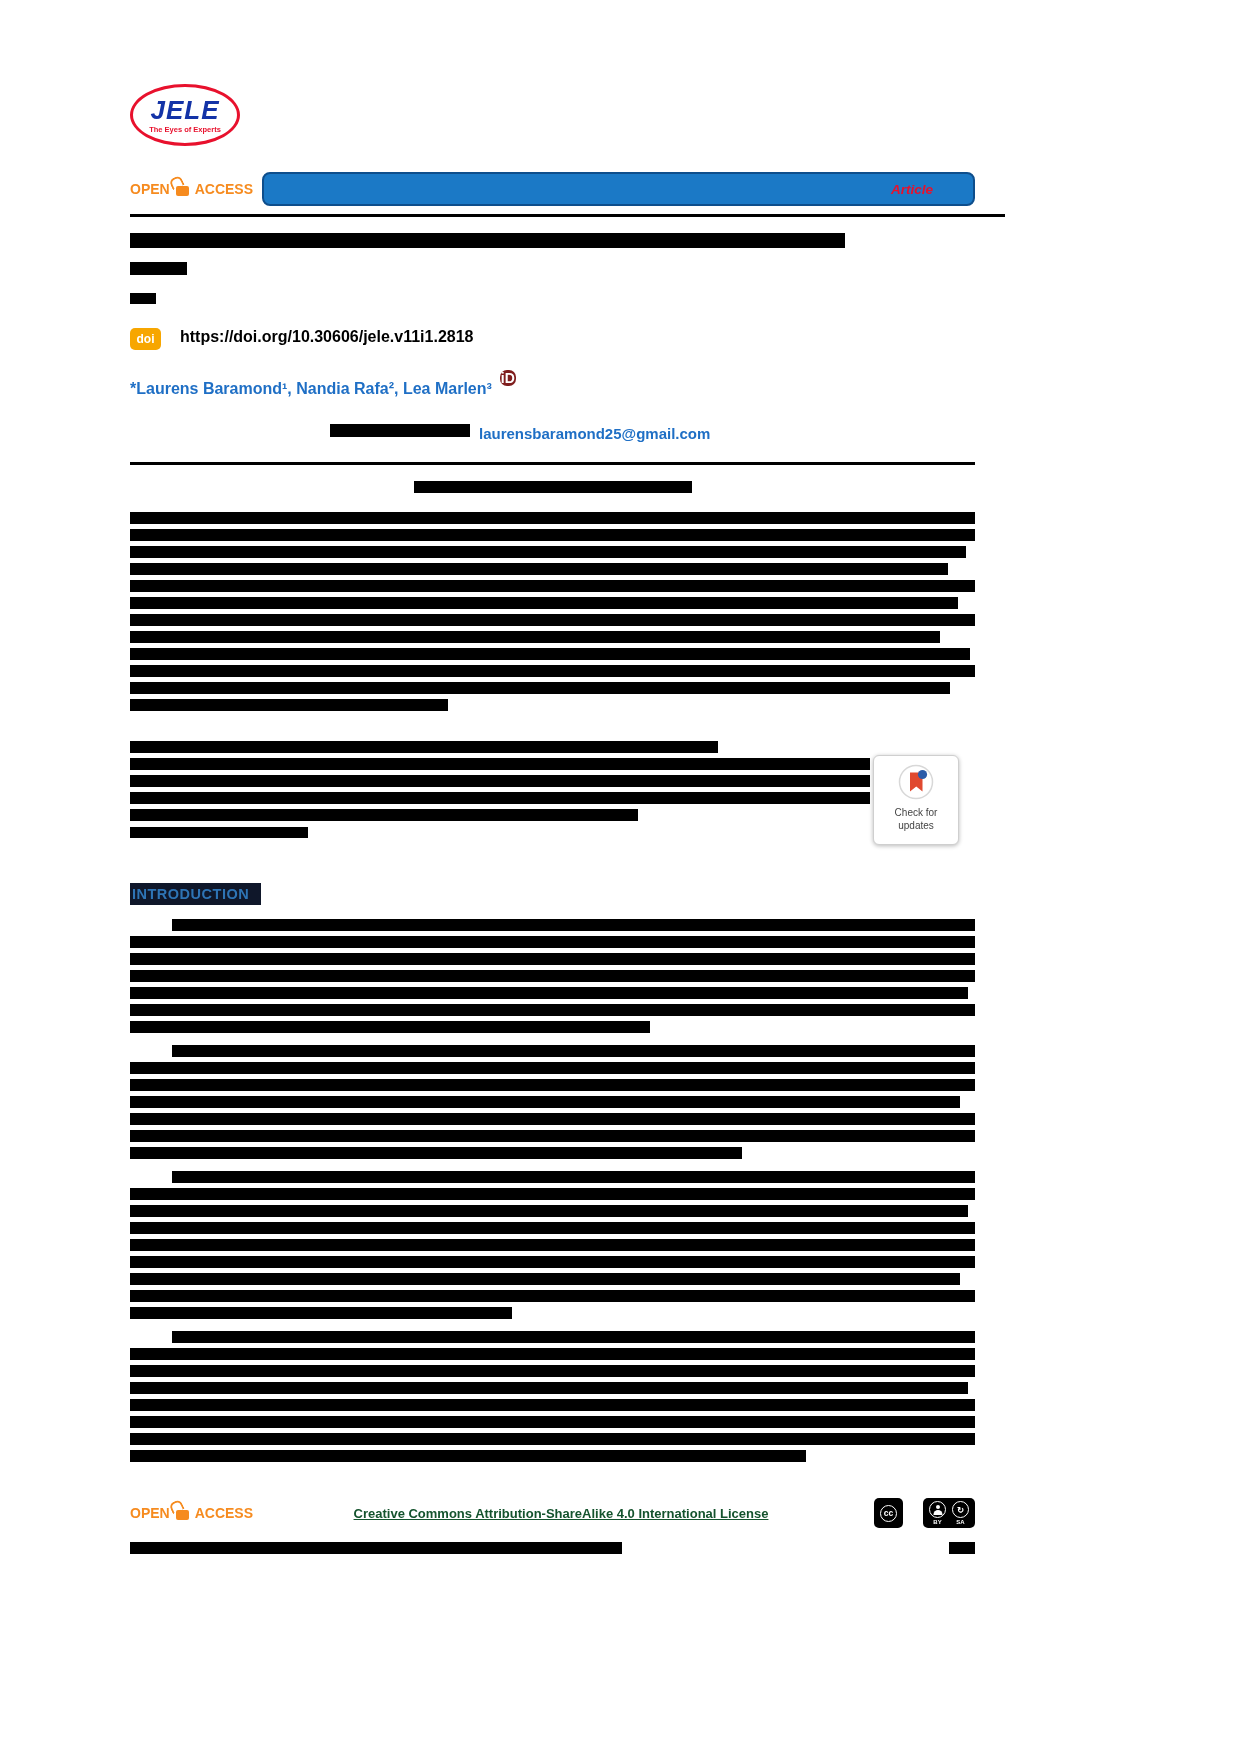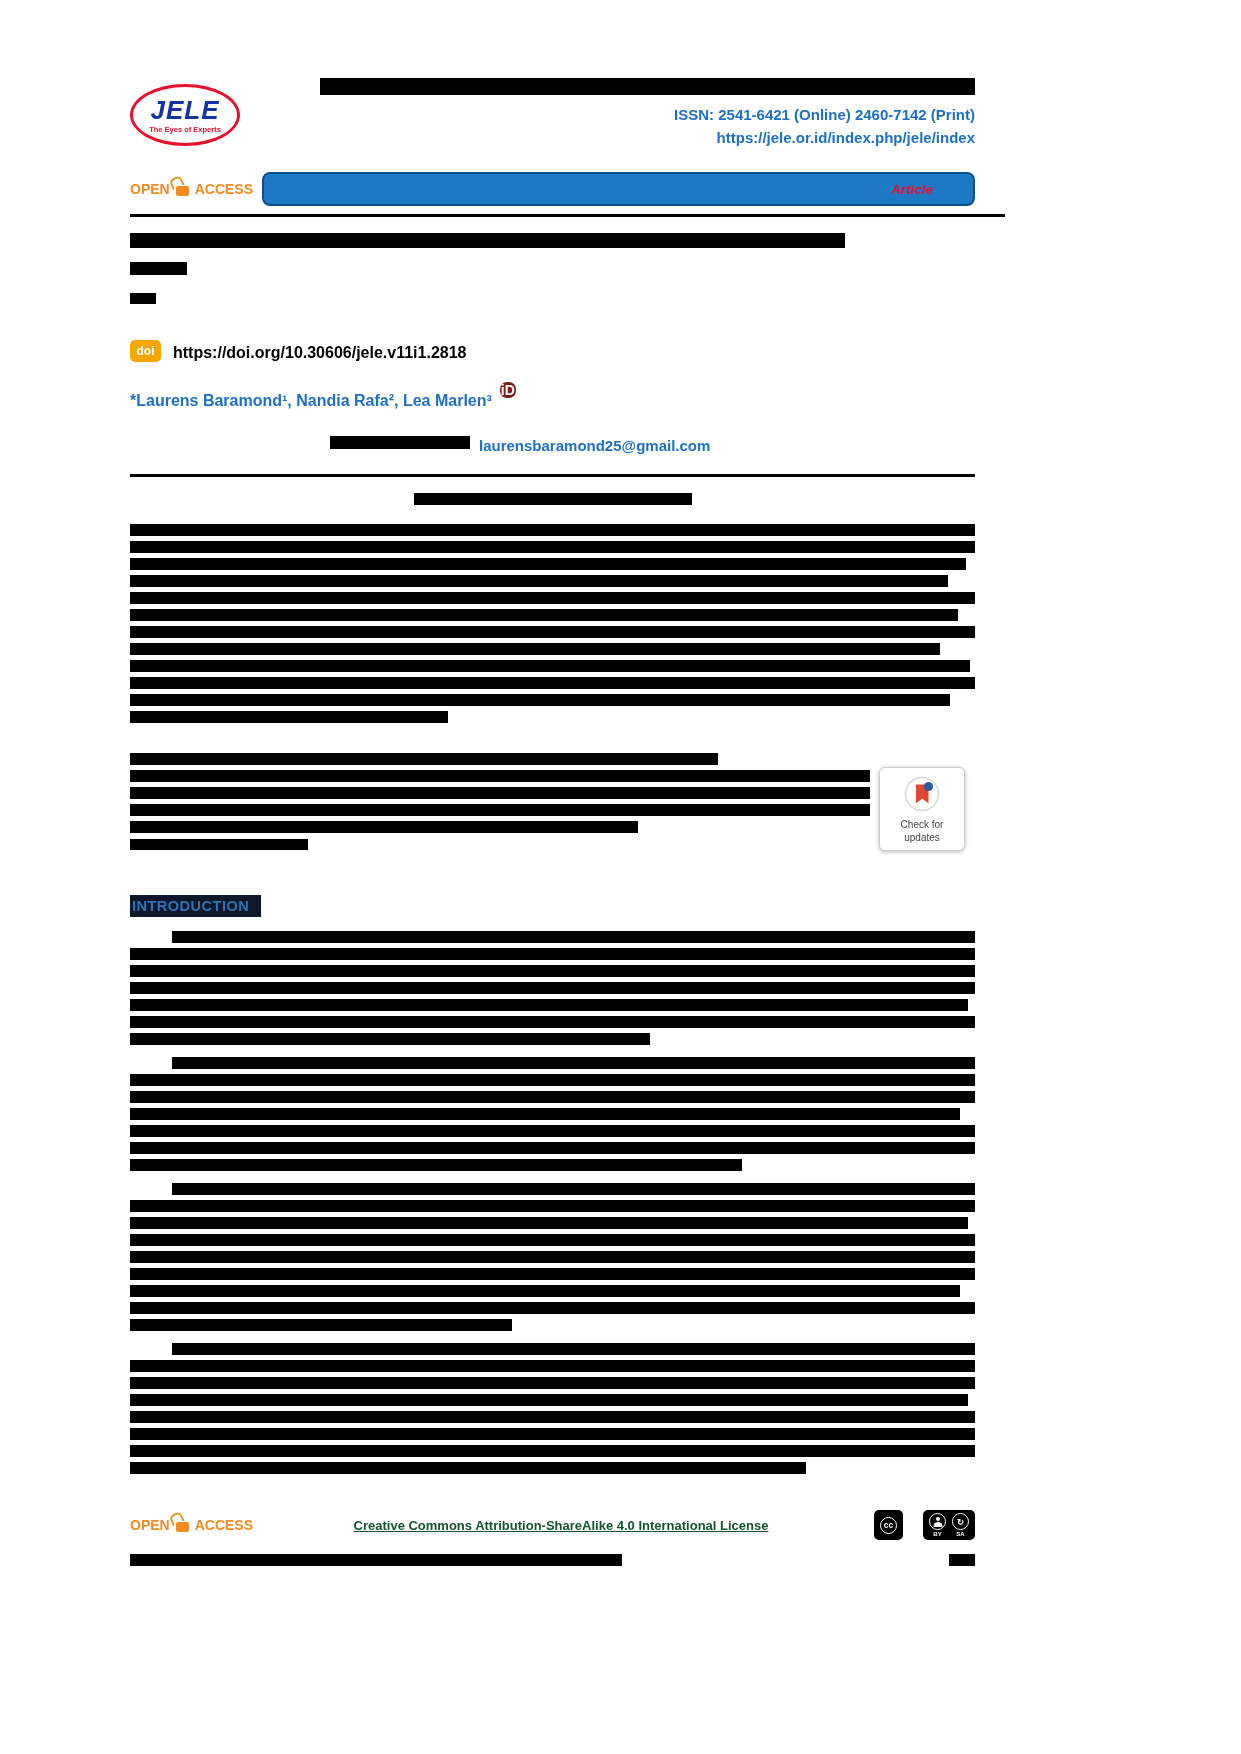--- a/index.html
+++ b/index.html
@@ -36,34 +36,34 @@
   .redact-block { display:block; }
   .redact-inline { display:flex; flex-direction:column; }
   .title-block { margin-top:16px; }
   .info-line { margin-top:16px; display:flex; flex-direction:column; align-items:center; }
   .abstract { margin-top:14px; }
   .second-block { position:relative; margin-top:30px; min-height:104px; }
   .para { margin-top:12px; }
   .para.first { margin-top:14px; }
 
   
-  .doi-row { margin-top:36px; display:flex; align-items:flex-end; gap:12px; }
+  .doi-row { margin-top:24px; display:flex; align-items:flex-start; gap:19px; }
   .doi-badge { width:31px; height:22px; background:#F7A600; border-radius:5px; color:#fff; font-weight:bold; font-size:12px;
     display:flex; align-items:center; justify-content:center; }
   .doi-link { color:#000000; font-weight:bold; font-size:16px; text-decoration:none; cursor:pointer; }
   .authors-row { margin-top:8px; display:flex; align-items:center; gap:8px; }
   .authors { color:#1F6FC5; font-weight:bold; font-size:16px;margin-top:22px; }
   .orcid { width:16px; height:16px; background:#7f1d1d; border-radius:7px; color:#fff; font-size:14px; font-weight:bold;
     display:inline-flex; align-items:center; justify-content:center; cursor:pointer; }
   .email-row { margin-top:26px; display:flex; align-items:center; gap:9px; padding-left:200px; }
   .email { color:#1F6FC5; font-weight:bold; font-size:15px; text-decoration:none; cursor:pointer; }
 
   
-  .check-badge { position:absolute; right:10px; top:14px; width:86px; background:#fff; border:1px solid #CFCFCF; border-radius:6px;
-    box-shadow:0 1px 4px rgba(0,0,0,.28); padding:8px 4px 6px; text-align:center; cursor:pointer; }
+  .check-badge { position:absolute; right:16px; top:14px; width:86px; background:#fff; border:1px solid #CFCFCF; border-radius:6px;
+    box-shadow:0 1px 4px rgba(0,0,0,.28); padding:8px 4px 12px; text-align:center; cursor:pointer; }
   .check-text { font-size:10px; color:#444; line-height:1.25; margin-top:3px; }
 
   
   .intro { margin-top:32px; }
   .hl { background:#0f172a; color:#2E74B5; font-weight:bold; font-size:14.5px; letter-spacing:.5px; padding:3px 12px 3px 2px; display:inline-block; }
 
   
   .page-footer { display:flex; align-items:center; margin-top:36px; }
   .page-footer .open-access { width:150px; }
   .license-wrap { flex:1; text-align:center; }
@@ -81,27 +81,20 @@
 </head>
 <body>
 
 <div class="page">
 
   <header class="masthead cw">
     <div class="jele-logo">
       <div class="jele-title">JELE</div>
       <div class="jele-tagline">The Eyes of Experts</div>
     </div>
-    <div class="masthead-right">
-      <div class="redact-block">
-          <div class="rl" style="width: 655px; height: 17px;"></div>
-        </div>
-      <div class="issn">ISSN: 2541-6421 (Online)  2460-7142 (Print)</div>
-      <a class="journal-url">https://jele.or.id/index.php/jele/index</a>
-    </div>
   </header>
 
   <div class="access-row cw">
     <div class="open-access">
       <span class="oa-word">OPEN</span>
       <span class="oa-lock"></span>
       <span class="oa-word">ACCESS</span>
     </div>
     <div class="article-banner">
       <span class="article-label">Article</span>

